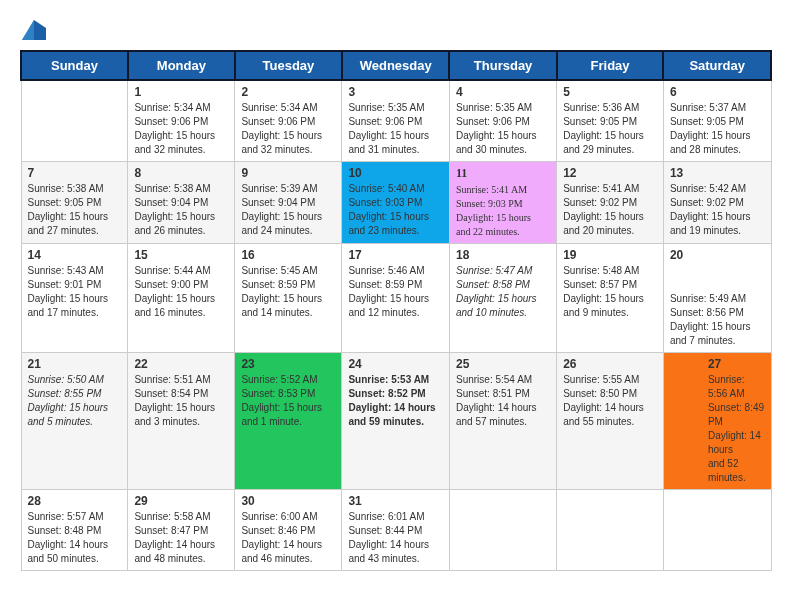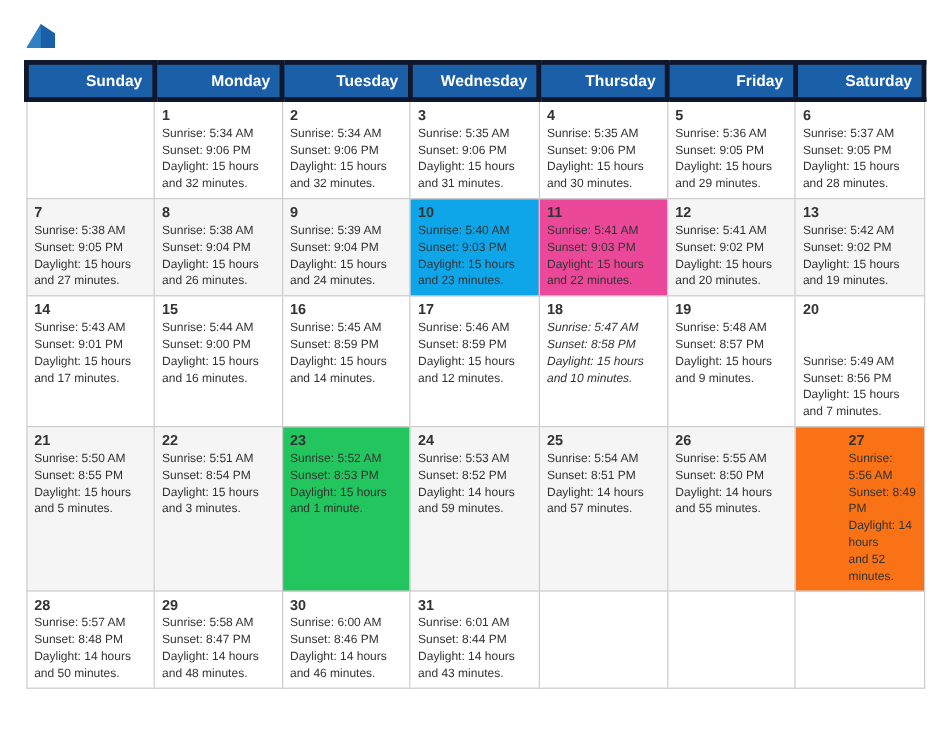--- a/index.html
+++ b/index.html
@@ -56,22 +56,22 @@
     .calendar {
       width: 100%;
       border-collapse: collapse;
     }
     .calendar th {
       background-color: #1a5fa8;
       color: white;
       padding: 6px 8px;
       font-size: 13px;
       font-weight: bold;
-      text-align: right;
-      border: 4px solid #0f172a;
+      text-align: center;
+      border: 2px solid #0f172a;
     }
     .calendar td {
       border: 1px solid #ccc;
       vertical-align: top;
       padding: 4px 6px;
       width: 108px;
       min-height: 80px;
       font-size: 10.5px;
       color: #333;
       background: #fff;
@@ -193,21 +193,21 @@
 Daylight: 15 hours
 and 24 minutes.</div>
         </td>
         <td style="background: #0ea5e9; margin-left: 48px;">
           <div class="day-number">10</div>
           <div class="day-info" style="white-space: pre-line;">Sunrise: 5:40 AM
 Sunset: 9:03 PM
 Daylight: 15 hours
 and 23 minutes.</div>
         </td>
-        <td style="background: #ec4899;">
+        <td style="background: #f0abfc; font-family: Liberation Serif, serif;">
           <div class="day-number">11</div>
           <div class="day-info" style="white-space: pre-line;">Sunrise: 5:41 AM
 Sunset: 9:03 PM
 Daylight: 15 hours
 and 22 minutes.</div>
         </td>
         <td style="background: rgb(245, 245, 245);">
           <div class="day-number">12</div>
           <div class="day-info" style="white-space: pre-line;">Sunrise: 5:41 AM
 Sunset: 9:02 PM
@@ -269,42 +269,42 @@
           <div class="day-number">20</div>
           <div class="day-info" style="white-space: pre-line; margin-top: 30px;">Sunrise: 5:49 AM
 Sunset: 8:56 PM
 Daylight: 15 hours
 and 7 minutes.</div>
         </td>
       </tr>
       <tr>
         <td style="background: rgb(245, 245, 245);">
           <div class="day-number">21</div>
-          <div class="day-info" style="white-space: pre-line;">Sunrise: 5:50 AM
+          <div class="day-info" style="white-space: pre-line; font-style: italic;">Sunrise: 5:50 AM
 Sunset: 8:55 PM
 Daylight: 15 hours
 and 5 minutes.</div>
         </td>
         <td style="background: rgb(245, 245, 245);">
           <div class="day-number">22</div>
           <div class="day-info" style="white-space: pre-line;">Sunrise: 5:51 AM
 Sunset: 8:54 PM
 Daylight: 15 hours
 and 3 minutes.</div>
         </td>
         <td style="background: #22c55e;">
           <div class="day-number">23</div>
           <div class="day-info" style="white-space: pre-line;">Sunrise: 5:52 AM
 Sunset: 8:53 PM
 Daylight: 15 hours
 and 1 minute.</div>
         </td>
         <td style="background: rgb(245, 245, 245);">
           <div class="day-number">24</div>
-          <div class="day-info" style="white-space: pre-line;">Sunrise: 5:53 AM
+          <div class="day-info" style="white-space: pre-line; font-weight: bold;">Sunrise: 5:53 AM
 Sunset: 8:52 PM
 Daylight: 14 hours
 and 59 minutes.</div>
         </td>
         <td style="background: rgb(245, 245, 245);">
           <div class="day-number">25</div>
           <div class="day-info" style="white-space: pre-line;">Sunrise: 5:54 AM
 Sunset: 8:51 PM
 Daylight: 14 hours
 and 57 minutes.</div>

